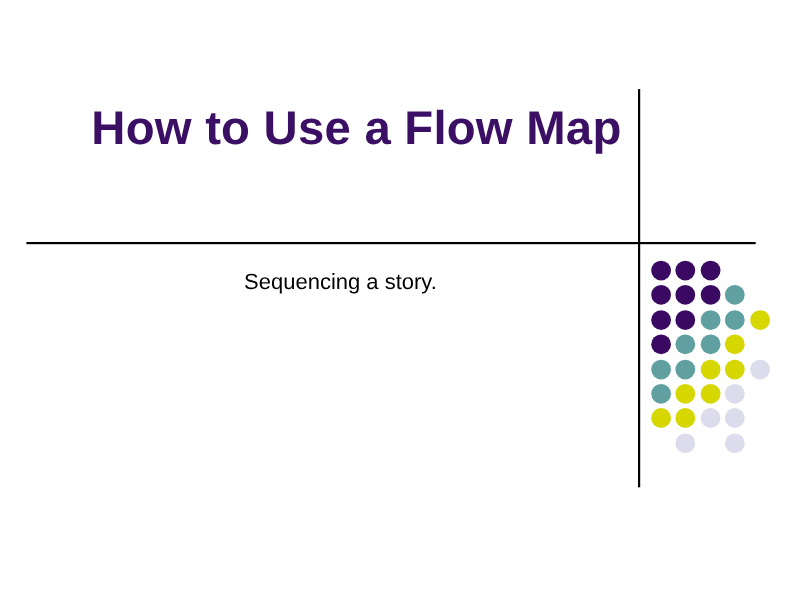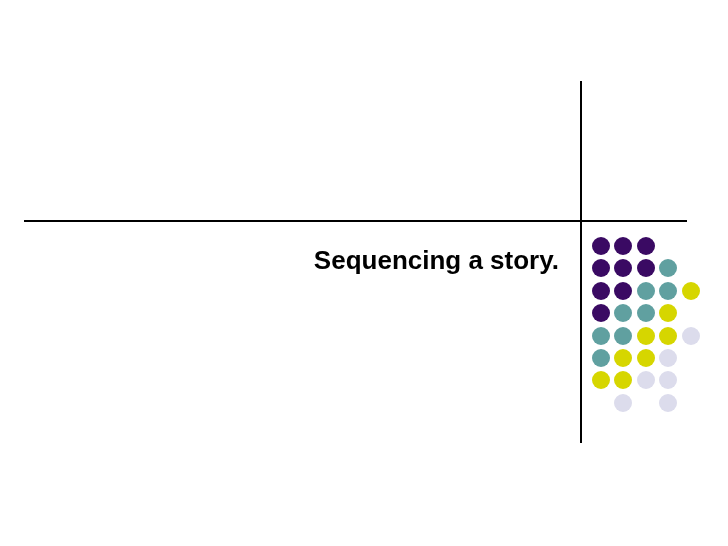--- a/index.html
+++ b/index.html
@@ -50,24 +50,24 @@
     line-height: 1.37;
     letter-spacing: 0.2px;
   }
 
   
   #subtitle {
     position: absolute;
     left: 60px;
     top: 245px;
     width: 505px;
-    text-align: right;
+    text-align: center;
     color: #000000;
-    font-size: 26px;
-    font-weight: bold;
+    font-size: 20px;
+    font-weight: normal;
     line-height: 1.2;
     padding-right: 6px;
     box-sizing: border-box;
   }
 
   
   #dot-grid {
     position: absolute;
     left: 592px;
     top: 236px;
@@ -87,20 +87,21 @@
   }
 </style>
 </head>
 <body>
 
 <div id="slide">
 
   <div id="h-rule"></div>
   <div id="v-rule"></div>
 
+  <div id="title">How to Use a Flow Map</div>
 
   <div id="subtitle">Sequencing a story.</div>
 
   <div id="dot-grid">
       <div class="dot-row" style="height: 22.4px;">
         <span class="dot" style="left: 0px; width: 18px; height: 18px; background: rgb(58, 10, 99);"></span>
         <span class="dot" style="left: 22.4px; width: 18px; height: 18px; background: rgb(58, 10, 99);"></span>
         <span class="dot" style="left: 44.8px; width: 18px; height: 18px; background: rgb(58, 10, 99);"></span>
       </div>
       <div class="dot-row" style="height: 22.4px;">

